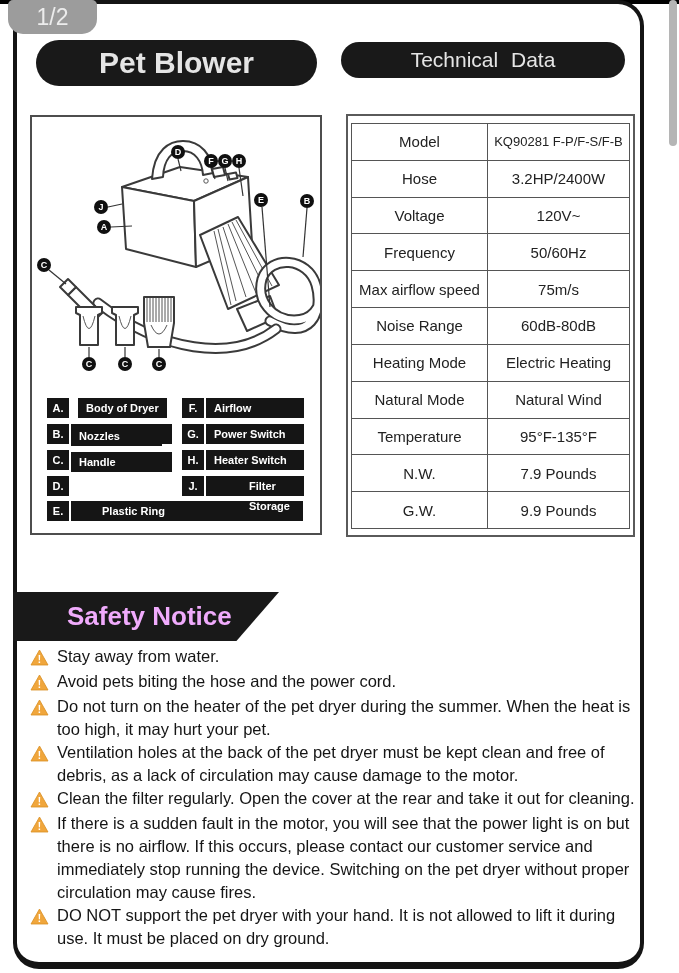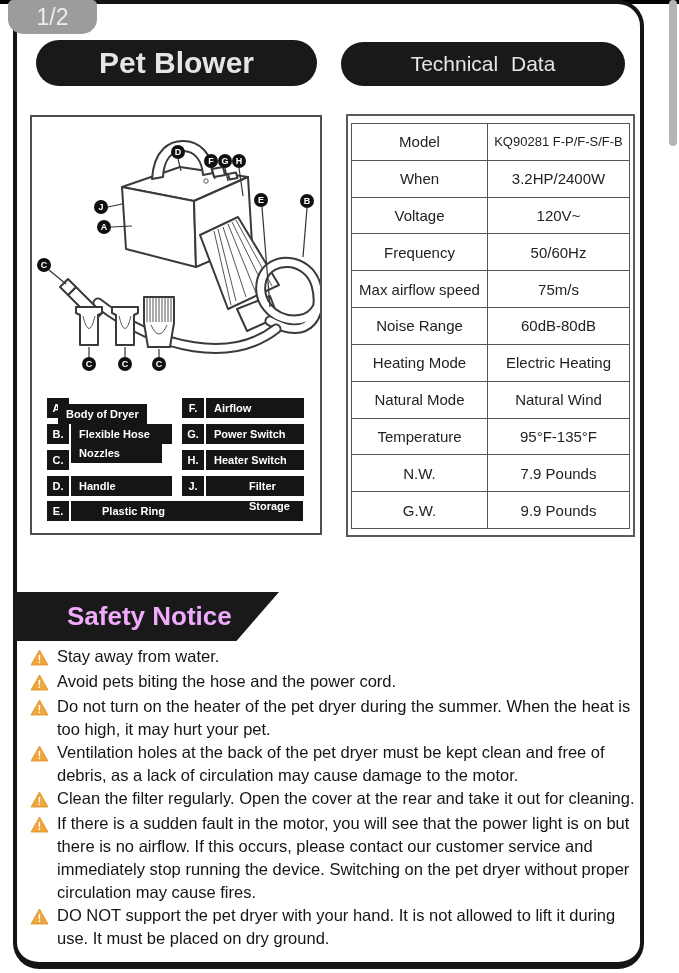--- a/index.html
+++ b/index.html
@@ -8,21 +8,21 @@
   .topstrip{position:absolute;left:0;top:0;width:679px;height:4px;background:#000;}
   .frame{position:absolute;left:13px;top:0;width:631px;height:969px;box-sizing:border-box;
          border:4px solid #141414;border-bottom-width:7px;border-radius:26px;}
   .pagetab{position:absolute;left:8px;top:0;width:89px;height:34px;background:#9c9c9c;
            border-radius:5px 5px 15px 15px;color:#ececec;font-size:23px;
            display:flex;align-items:center;justify-content:center;z-index:5;}
   .scrollbar{position:absolute;right:2px;top:0;width:8px;height:146px;background:#b5b5b5;border-radius:4px;z-index:6;}
   .banner{position:absolute;background:#191919;color:#e5e5e5;display:flex;align-items:center;justify-content:center;}
   .banner-product{left:36px;top:40px;width:281px;height:46px;border-radius:24px;
                   font-size:30px;font-weight:bold;}
-  .banner-technical{left:341px;top:42px;width:284px;height:44px;border-radius:23px;
+  .banner-technical{left:341px;top:42px;width:284px;height:36px;border-radius:23px;
                     font-size:21px;word-spacing:7px;}
   .diagram-box{position:absolute;left:30px;top:115px;width:292px;height:420px;
                box-sizing:border-box;border:2px solid #4d4d4d;}
   .diagram-svg{position:absolute;left:32px;top:117px;}
   
   .lg-key{position:absolute;width:22px;height:20px;background:#151515;color:#fff;
           font-size:11px;font-weight:bold;display:flex;align-items:center;justify-content:center;}
   .lg-label{position:absolute;height:20px;background:#151515;color:#fff;font-size:11px;
             font-weight:bold;line-height:20px;padding-left:8px;box-sizing:border-box;}
   
@@ -162,47 +162,47 @@
         <circle class="cdot" cx="93" cy="247" r="7"></circle>
         <text class="cletter" x="93" y="250.3">C</text>
       </g>
     <g>
         <circle class="cdot" cx="127" cy="247" r="7"></circle>
         <text class="cletter" x="127" y="250.3">C</text>
       </g>
   </svg>
 
   <div class="lg-key" style="left:47px;top:398px;">A.</div>
-  <div class="lg-label" style="left:58px;top:398px;width:89px;margin-top:6px;">Body of Dryer</div>
+  <div class="lg-label" style="left:78px;top:398px;width:89px;">Body of Dryer</div>
   <div class="lg-key" style="left:47px;top:424px;">B.</div>
   <div class="lg-label" style="left:71px;top:424px;width:101px;">Flexible Hose</div>
   <div class="lg-key" style="left:47px;top:450px;">C.</div>
-  <div class="lg-label" style="left:71px;top:443px;width:91px;">Nozzles</div>
+  <div class="lg-label" style="left:71px;top:426px;width:91px;">Nozzles</div>
   <div class="lg-key" style="left:47px;top:476px;">D.</div>
-  <div class="lg-label" style="left:71px;top:476px;width:101px;">Handle</div>
+  <div class="lg-label" style="left:71px;top:452px;width:101px;">Handle</div>
   <div class="lg-key" style="left:47px;top:501px;">E.</div>
   <div class="lg-label" style="left:71px;top:501px;width:232px;padding-left:31px;">Plastic Ring</div>
   <div class="lg-key" style="left:182px;top:398px;">F.</div>
   <div class="lg-label" style="left:206px;top:398px;width:98px;">Airflow Controller</div>
   <div class="lg-key" style="left:182px;top:424px;">G.</div>
   <div class="lg-label" style="left:206px;top:424px;width:98px;">Power Switch</div>
   <div class="lg-key" style="left:182px;top:450px;">H.</div>
   <div class="lg-label" style="left:206px;top:450px;width:98px;">Heater Switch</div>
   <div class="lg-key" style="left:182px;top:476px;">J.</div>
   <div class="lg-label" style="left:206px;top:476px;width:98px;padding-left:43px;">Filter Storage</div>
 
   <div class="tech-outer"></div>
   <table class="tech">
     <tbody>
         <tr>
           <td class="c1">Model</td>
           <td class="small">KQ90281 F-P/F-S/F-B</td>
         </tr>
     <tr>
-          <td class="c1">When</td>
+          <td class="c1">Hose</td>
           <td>3.2HP/2400W</td>
         </tr>
     <tr>
           <td class="c1">Voltage</td>
           <td>120V~</td>
         </tr>
     <tr>
           <td class="c1">Frequency</td>
           <td>50/60Hz</td>
         </tr>

